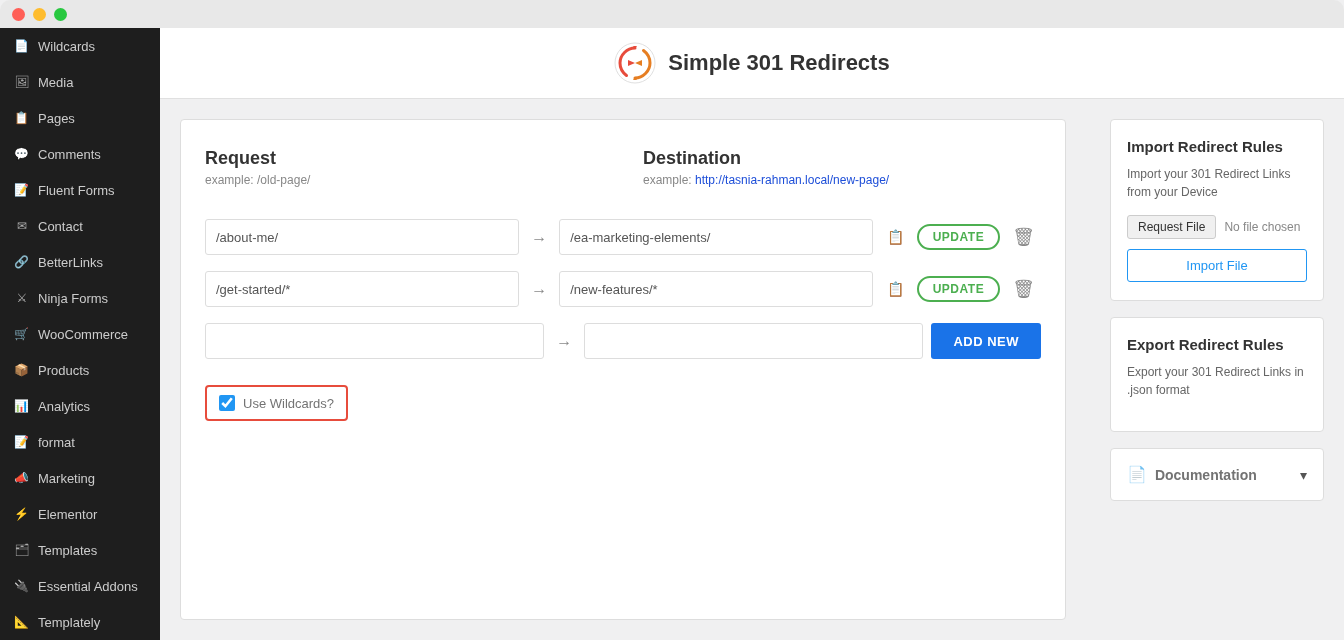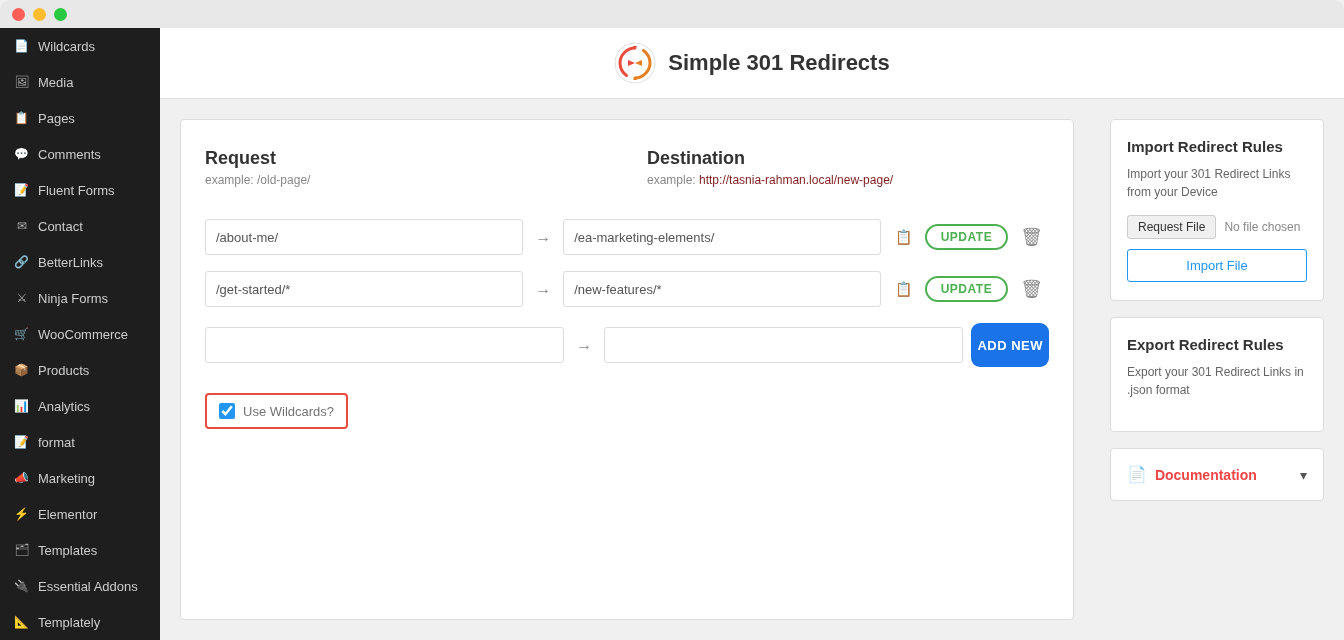--- a/index.html
+++ b/index.html
@@ -66,21 +66,21 @@
       flex-direction: column;
       overflow: hidden;
       background: #f0f0f1;
     }
 
     .content-wrapper {
       flex: 1;
       display: flex;
       overflow: hidden;
       padding: 20px;
-      gap: 8px;
+      gap: 16px;
     }
 
     
     .page-header {
       background: #fff;
       padding: 14px 20px;
       display: flex;
       align-items: center;
       justify-content: center;
       border-bottom: 1px solid #e0e0e0;
@@ -115,21 +115,21 @@
       font-weight: 600;
       color: #333;
       margin-bottom: 4px;
     }
     .redirect-col-example {
       font-size: 12px;
       color: #888;
       margin-bottom: 16px;
     }
     .redirect-col-example a {
-      color: #7f1d1d;
+      color: #1d4ed8;
       text-decoration: none;
     }
 
     .redirect-row {
       display: flex;
       align-items: center;
       margin-bottom: 16px;
       gap: 0;
     }
     .redirect-input {
@@ -188,28 +188,28 @@
       color: #888;
       cursor: pointer;
       font-size: 14px;
       padding: 2px 6px;
     }
 
     .btn-add-new {
       background: #1a73e8;
       color: #fff;
       border: none;
-      border-radius: 9px;
-      padding: 10px 6px;
+      border-radius: 3px;
+      padding: 10px 22px;
       font-size: 13px;
       font-weight: 700;
       cursor: pointer;
       letter-spacing: 0.5px;
       white-space: nowrap;
-      height: 44px;
+      height: 36px;
     }
 
     .wildcard-row {
       display: flex;
       align-items: center;
       gap: 8px;
       margin-top: 10px;
       border: 2px solid #f44336;
       border-radius: 4px;
       padding: 8px 10px;
@@ -318,21 +318,21 @@
       align-items: center;
       gap: 8px;
     }
     .doc-icon {
       font-size: 16px;
       color: #555;
     }
     .doc-label {
       font-size: 14px;
       font-weight: 600;
-      color: #ef4444;
+      color: #737373;
     }
     .doc-chevron {
       font-size: 14px;
       color: #555;
     }
 
     
     .logo-svg { width: 42px; height: 42px; }
   </style>
 </head>

